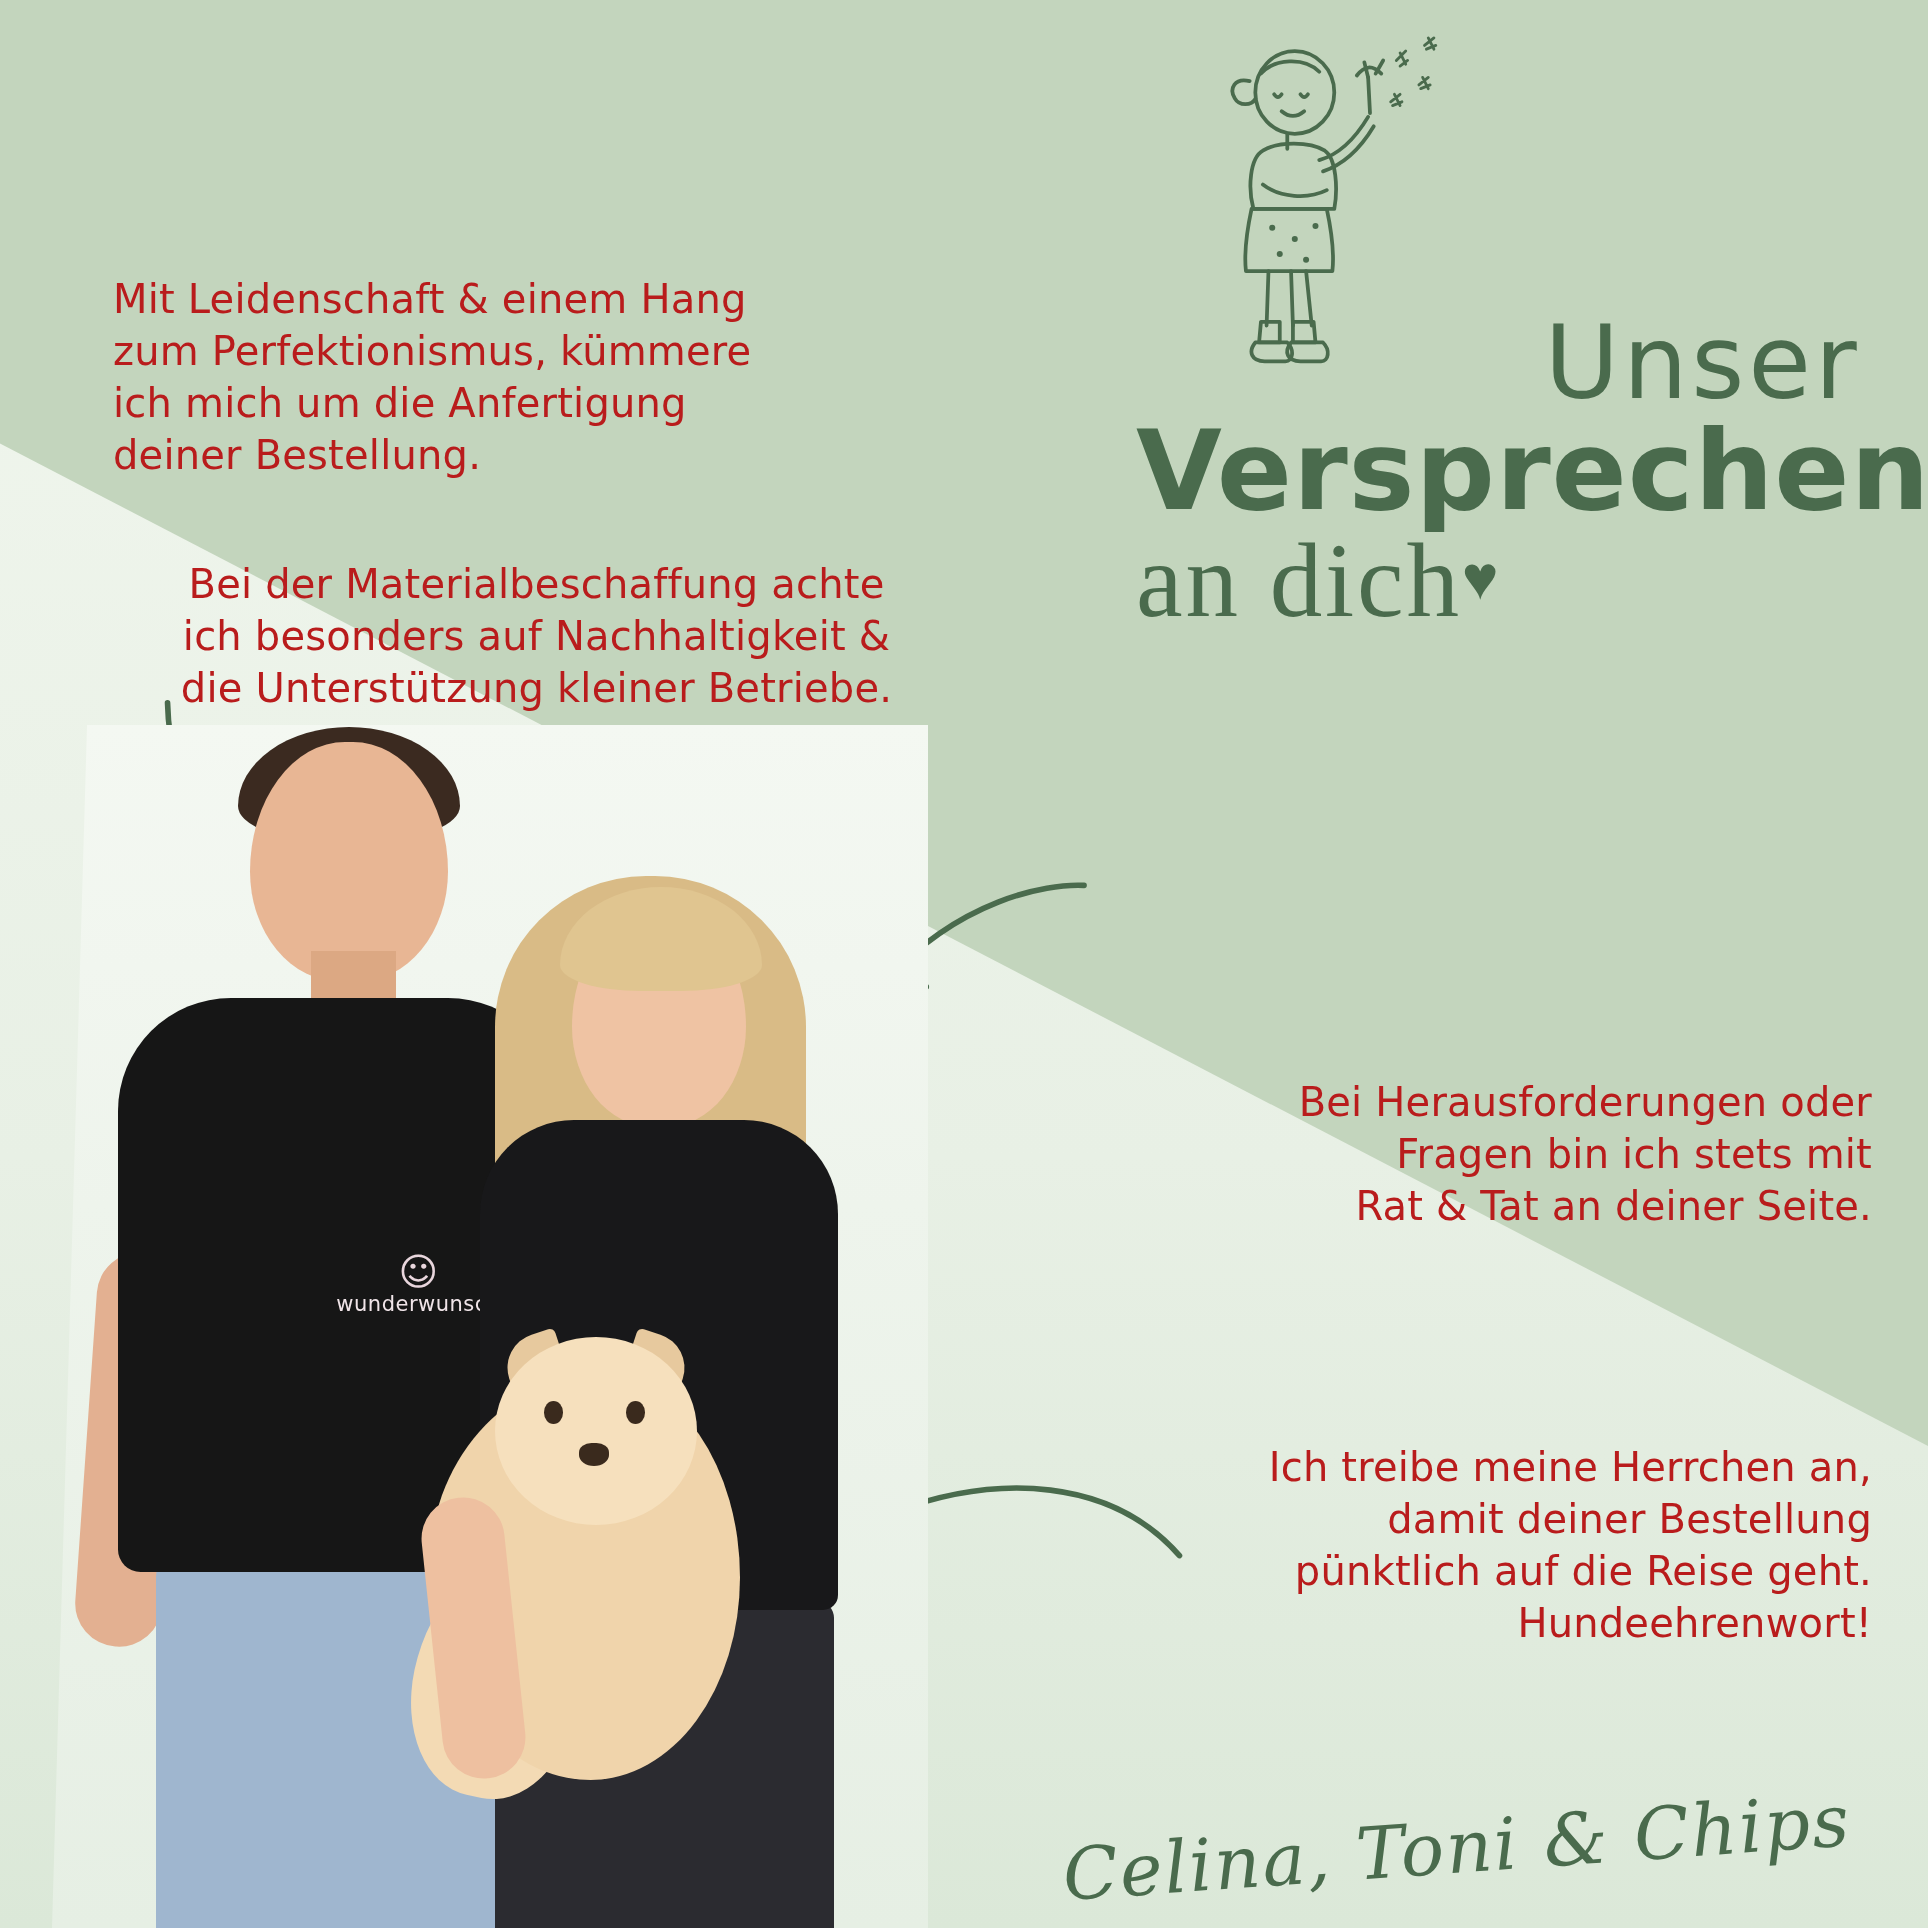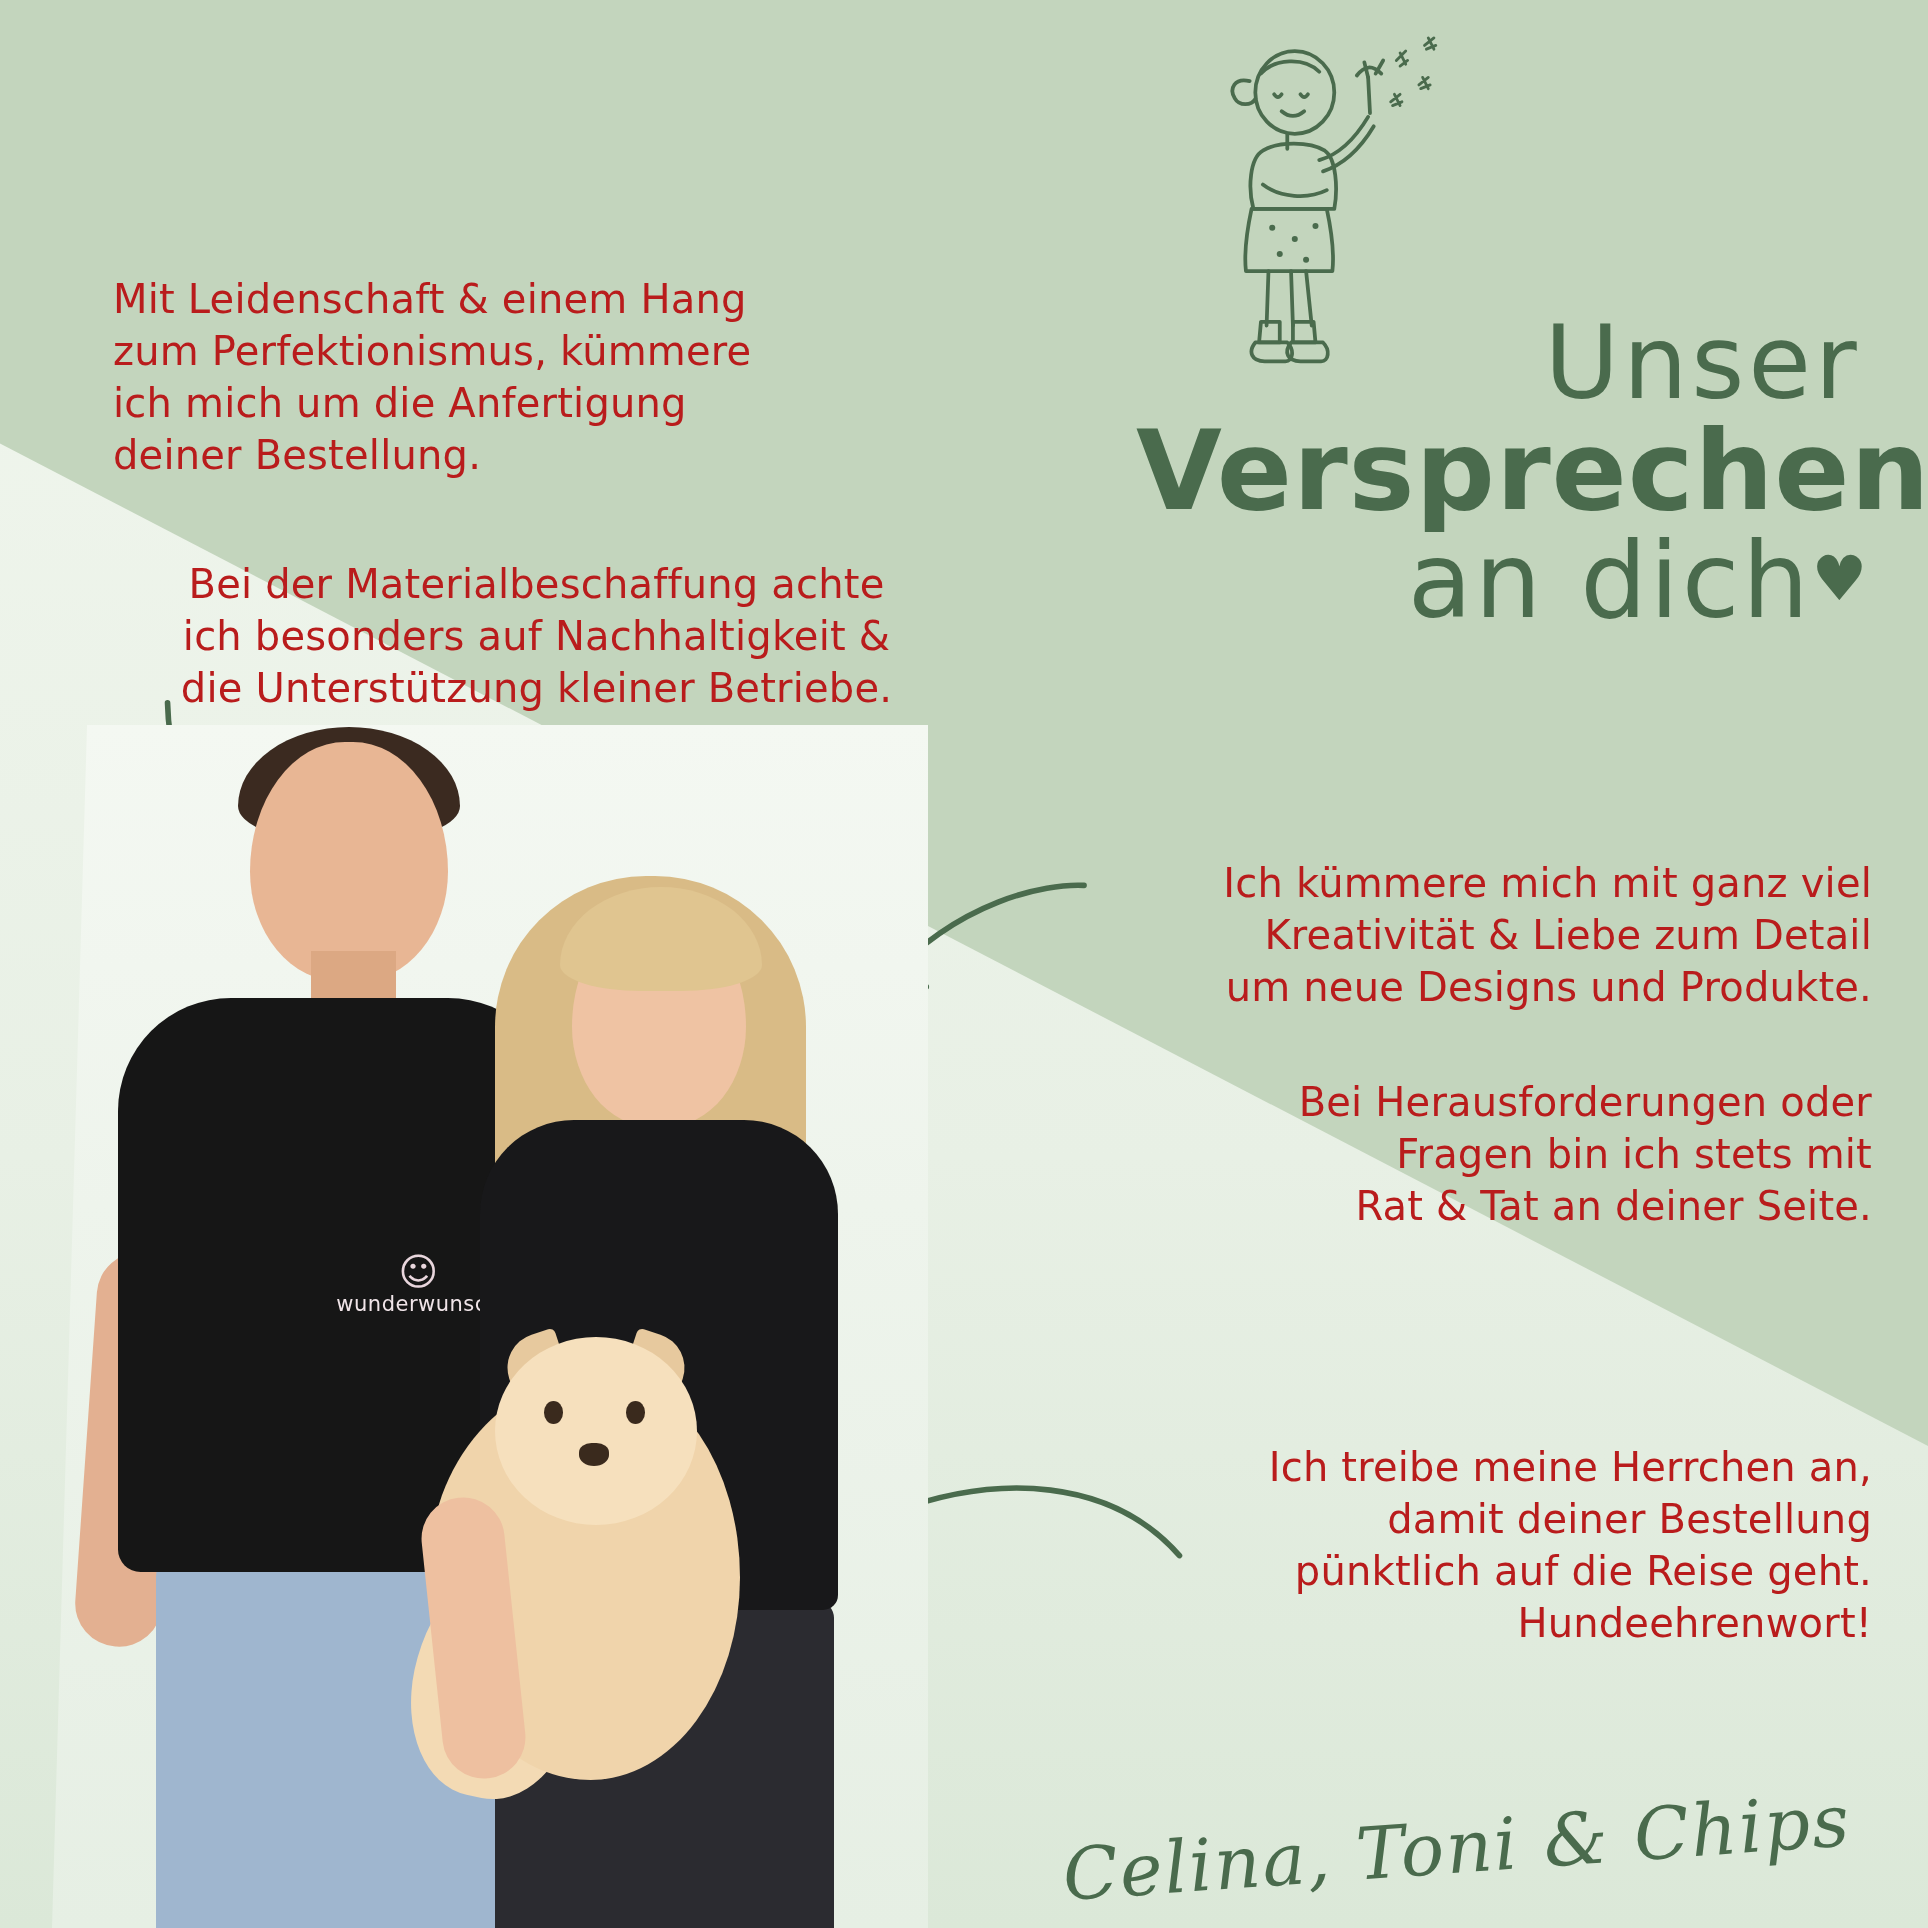--- a/index.html
+++ b/index.html
@@ -267,21 +267,22 @@
     font-size: 111px;
     line-height: 1.0;
     font-weight: 700;
     letter-spacing: 0.9px;
     text-align: right;
   }
   .headline .l3 {
     font-size: 105px;
     line-height: 1.05;
     letter-spacing: 2.8px;
-    text-align: right;
+    text-align: left;
+    font-family: Liberation Serif, serif;
   }
   .headline .heart {
     font-size: 62px;
     vertical-align: 17px;
   }
 
   
   .signature {
     position: absolute;
     right: 75px;
@@ -383,23 +384,20 @@
 
   <div class="txt" id="block-left-1">Mit Leidenschaft &amp; einem Hang
 zum Perfektionismus, kümmere
 ich mich um die Anfertigung
 deiner Bestellung.</div>
 
   <div class="txt" id="block-left-2">Bei der Materialbeschaffung achte
 ich besonders auf Nachhaltigkeit &amp;
 die Unterstützung kleiner Betriebe.</div>
 
-  <div class="txt" id="block-right-1">Ich kümmere mich mit ganz viel
-Kreativität &amp; Liebe zum Detail
-um neue Designs und Produkte.</div>
 
   <div class="txt" id="block-right-2">Bei Herausforderungen oder
 Fragen bin ich stets mit
 Rat &amp; Tat an deiner Seite.</div>
 
   <div class="txt" id="block-right-3">Ich treibe meine Herrchen an,
 damit deiner Bestellung
 pünktlich auf die Reise geht.
 Hundeehrenwort!</div>
 

